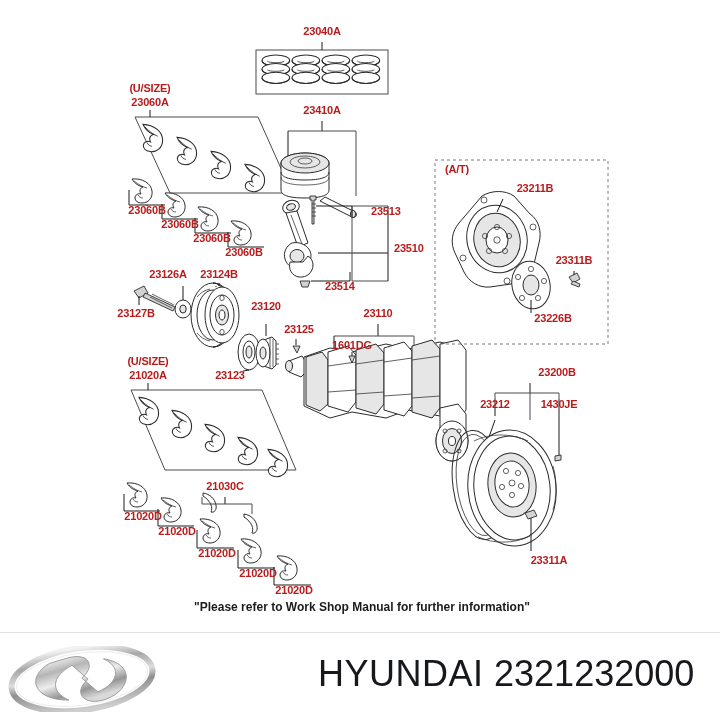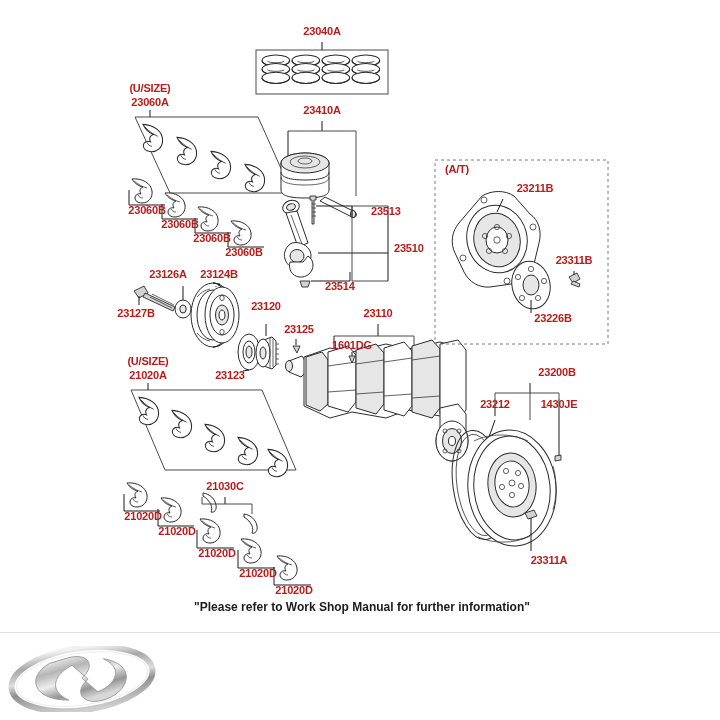--- a/index.html
+++ b/index.html
@@ -514,15 +514,19 @@
         <ellipse cx="74" cy="33" rx="66" ry="26" fill="none" stroke="#efefef" stroke-width="1.2"></ellipse>
         <path d="M44,13 C32,18 26,26 28,34 C30,43 42,50 58,52
                  C50,47 46,41 47,35 C48,28 55,22 66,18
                  L80,34 C74,38 70,43 71,48 C72,54 80,58 90,57
                  C104,56 116,48 118,38 C120,29 112,20 98,16
                  C106,21 109,27 108,32 C107,39 99,45 88,48
                  L74,32 C80,28 84,23 83,18 C82,12 74,9 64,10 Z" fill="url(#chrome2)" stroke="#9a9a9a" stroke-width="0.9"></path>
       </g>
     </svg>
 
+    <div id="brand-line">
+      <span>HYUNDAI</span>
+      <span class="pn">2321232000</span>
+    </div>
   </div>
 
 </div>
 
 </body></html>

